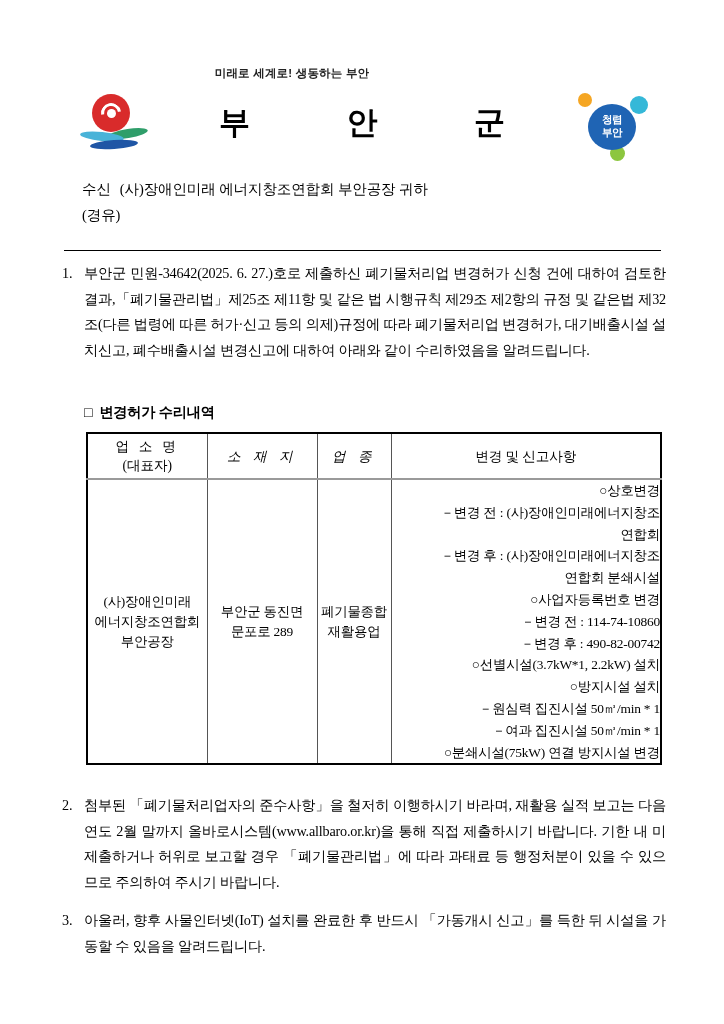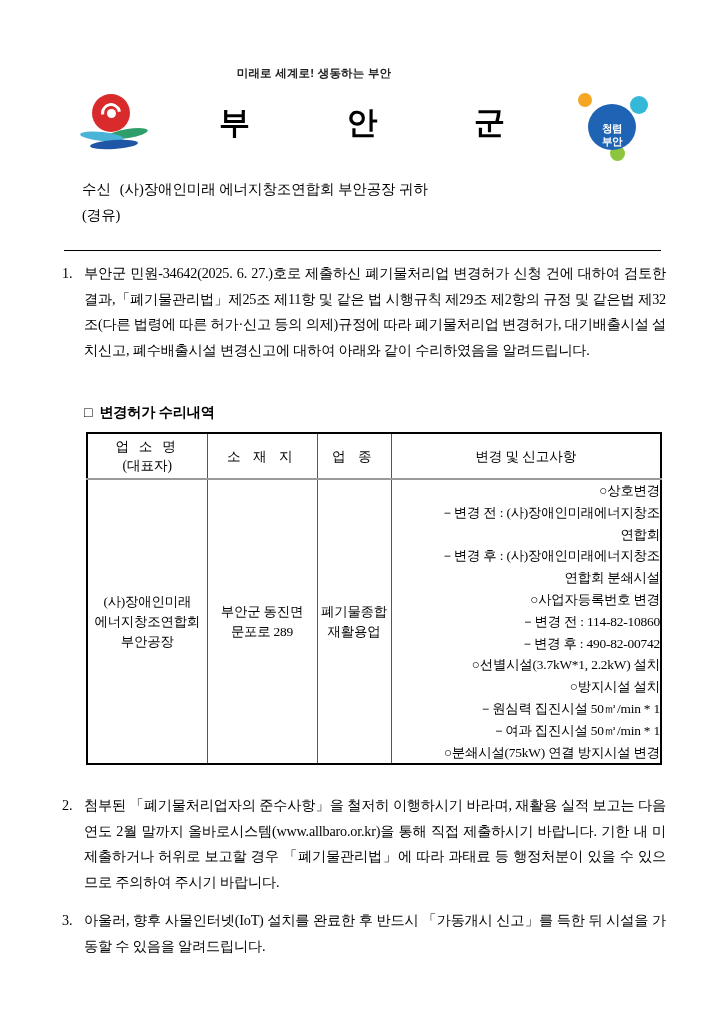--- a/index.html
+++ b/index.html
@@ -28,21 +28,20 @@
     position: absolute;
     top: 66px;
     left: 0;
     width: 584px;
     text-align: center;
     font-family: "Liberation Sans", "DejaVu Sans", sans-serif;
     font-size: 11.5px;
     font-weight: bold;
     letter-spacing: 0.2px;
     color: #222;
-    padding-left: 22px;
   }
   .header-band {
     position: absolute;
     top: 88px;
     left: 0;
     width: 724px;
     height: 80px;
   }
   .emblem-left {
     position: absolute;
@@ -155,21 +154,21 @@
   table.recv thead th {
     border-bottom: 2px solid #9a9a9a;
     text-align: center;
     font-weight: normal;
     font-size: 13.6px;
     line-height: 19px;
     height: 44px;
     letter-spacing: -0.1px;
   }
   .sp { letter-spacing: 3.2px; }
-  .sp2 { letter-spacing: 4.5px; }
+  .sp2 { letter-spacing: 4.5px; font-style: italic; }
   table.recv tbody td {
     font-size: 13.4px;
     line-height: 20px;
   }
   td.c-name, td.c-loc, td.c-type {
     text-align: center;
     letter-spacing: -0.2px;
   }
   td.c-detail {
     text-align: right;
@@ -231,21 +230,21 @@
     position: absolute;
     left: 18px;
     top: 14px;
     width: 48px;
     height: 46px;
     border-radius: 50%;
     background: #1f64b4;
   }
   .cr-txt {
     position: absolute;
-    left: 0; top: 9px;
+    left: 0; top: 0;
     width: 48px; height: 46px;
     color: #ffffff;
     font-family: "Liberation Sans", "DejaVu Sans", sans-serif;
     font-size: 10.5px;
     font-weight: bold;
     line-height: 13px;
     text-align: center;
     padding-top: 9px;
     box-sizing: border-box;
     letter-spacing: -0.5px;
@@ -342,21 +341,21 @@
             <div>재활용업</div>
           </td>
           <td class="c-detail">
             <div id="changes-list">
                 <div class="d-line"><span class="mk">○</span><span>상호변경</span></div>
                 <div class="d-line"><span class="mk-dash">－</span><span>변경 전 : (사)장애인미래에너지창조</span></div>
                 <div class="d-cont"><span>연합회</span></div>
                 <div class="d-line"><span class="mk-dash">－</span><span>변경 후 : (사)장애인미래에너지창조</span></div>
                 <div class="d-cont"><span>연합회 분쇄시설</span></div>
                 <div class="d-line"><span class="mk">○</span><span>사업자등록번호 변경</span></div>
-                <div class="d-line"><span class="mk-dash">－</span><span>변경 전 : 114-82-10860</span></div>
+                <div class="d-line"><span class="mk-dash">－</span><span>변경 전 : 114-74-10860</span></div>
                 <div class="d-line"><span class="mk-dash">－</span><span>변경 후 : 490-82-00742</span></div>
                 <div class="d-line"><span class="mk">○</span><span>선별시설(3.7kW*1, 2.2kW) 설치</span></div>
                 <div class="d-line"><span class="mk">○</span><span>방지시설 설치</span></div>
                 <div class="d-line"><span class="mk-dash">－</span><span>원심력 집진시설 50㎥/min * 1</span></div>
                 <div class="d-line"><span class="mk-dash">－</span><span>여과 집진시설 50㎥/min * 1</span></div>
                 <div class="d-line"><span class="mk">○</span><span>분쇄시설(75kW) 연결 방지시설 변경</span></div>
               </div>
           </td>
         </tr>
       </tbody>

